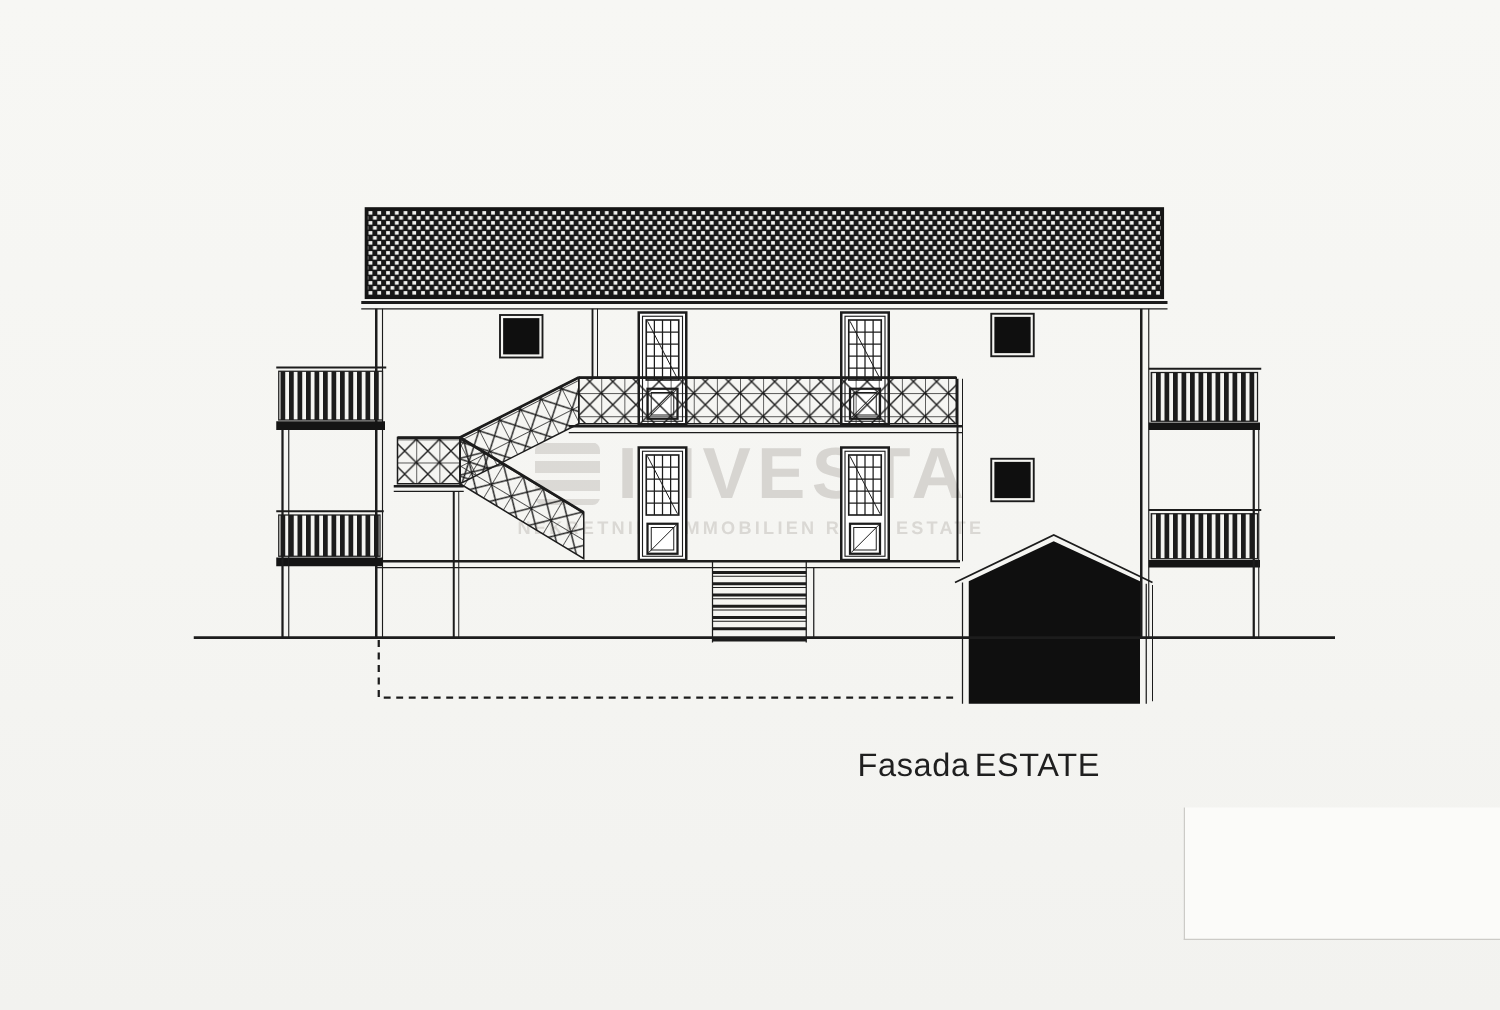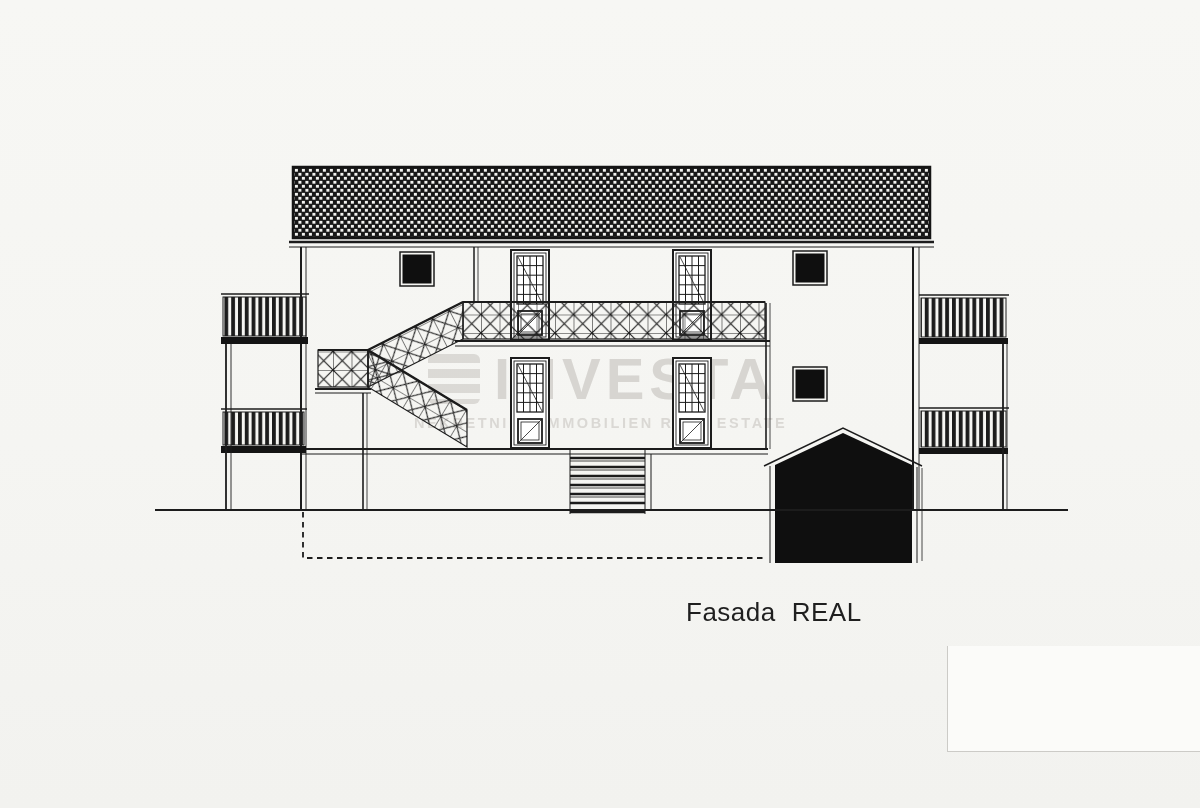--- a/index.html
+++ b/index.html
@@ -24,21 +24,21 @@
     font-size:58px;font-weight:bold;letter-spacing:5px;line-height:1;
     color:#d7d5d1;white-space:nowrap;
   }
   .wm-tagline{
     margin-top:7px;margin-left:-14px;font-size:14.5px;font-weight:bold;
     letter-spacing:2.6px;color:#dad8d4;white-space:nowrap;
   }
   svg.drawing{position:absolute;inset:0;z-index:2;}
   .caption{
     position:absolute;left:686px;top:597px;z-index:3;
-    display:flex;gap:16px;font-size:26px;color:#1f1f1f;letter-spacing:.5px;
+    display:flex;gap:4px;font-size:26px;color:#1f1f1f;letter-spacing:.5px;
   }
   .corner-patch{
     position:absolute;left:947px;top:646px;width:253px;height:105px;z-index:4;
     background:#fbfbf9;border-left:1.5px solid #cccbc7;border-bottom:1.5px solid #cccbc7;
   }
 </style>
 </head>
 <body>
 
 <div class="page">
@@ -194,18 +194,18 @@
       <line x1="155" y1="510" x2="1068" y2="510" stroke="#1c1c1c" stroke-width="2.2"></line>
     </g>
 
     <g>
       <path d="M303 512 V558 H765" fill="none" stroke="#1c1c1c" stroke-width="1.8" stroke-dasharray="5.5 4.5"></path>
     </g>
   </svg>
 
   <div class="caption">
     <span>Fasada</span>
-    <span>REAL</span>
+    <span>ESTATE</span>
   </div>
 
   <div class="corner-patch"></div>
 
 </div>
 
 </body></html>

